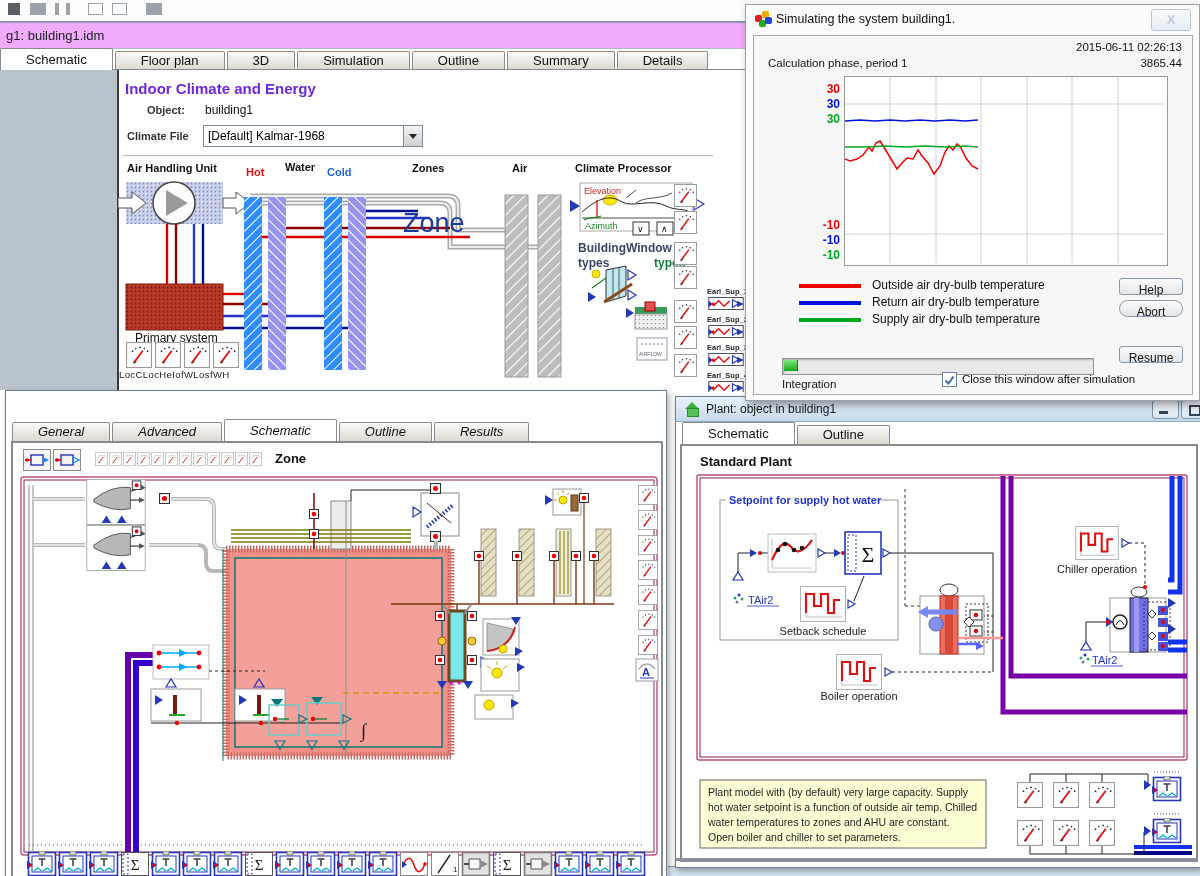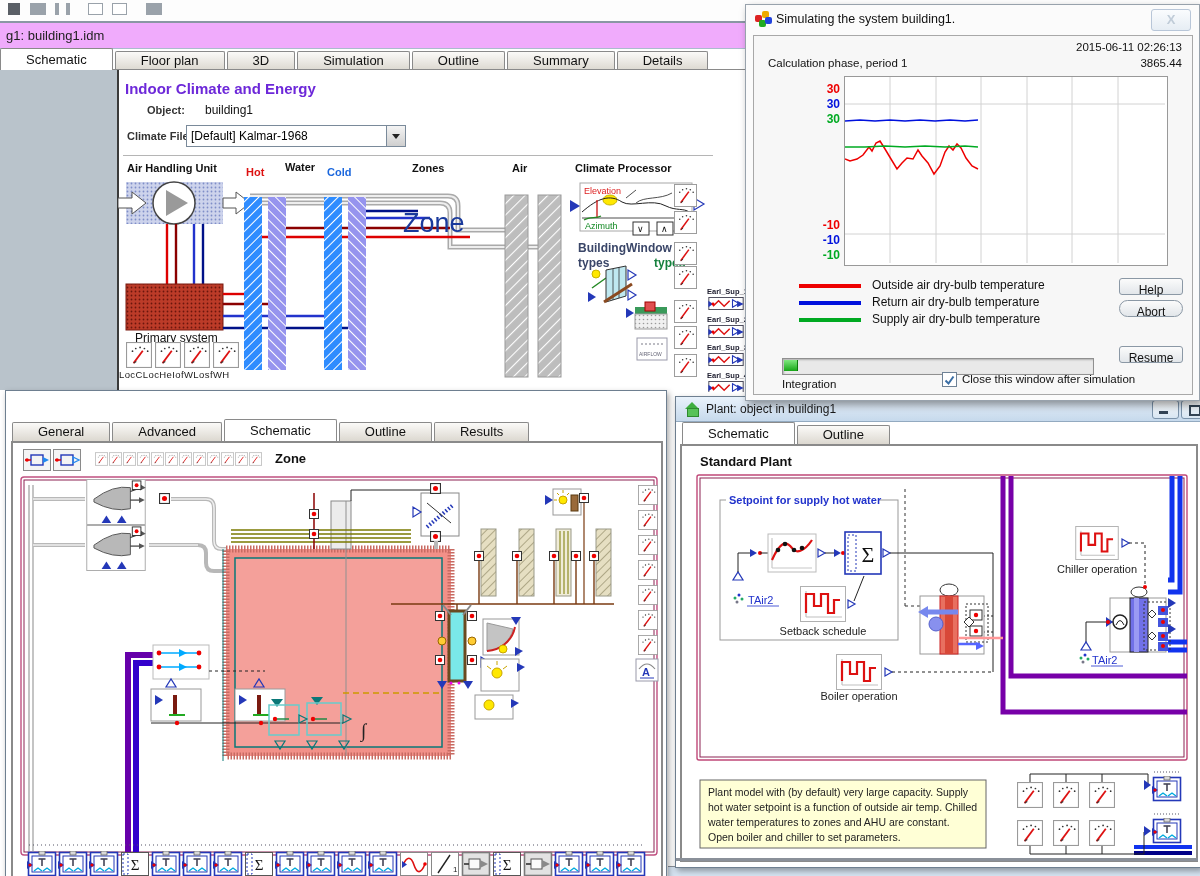--- a/index.html
+++ b/index.html
@@ -192,21 +192,21 @@
     </div>
     <div class="abs" style="left:0;top:46px;width:1200px;height:1px;background:#8a8a8a;"></div>
   </div>
 
   <div class="abs" style="left:0;top:70px;width:117px;height:320px;background:#b9c3cb;border-right:2px solid #3a3a3a;"></div>
 
   <div class="lbl b" style="left:125px;top:80px;font-size:15px;color:#6d28d9;">Indoor Climate and Energy</div>
   <div class="lbl b" style="left:127px;top:104px;color:#333;margin-left:20px;">Object:</div>
   <div class="lbl" style="left:205px;top:103px;font-size:12px;">building1</div>
   <div class="lbl b" style="left:127px;top:130px;color:#333;">Climate File</div>
-  <div class="dropdown" style="left:186px;top:125px;width:218px;gap:33px;">
+  <div class="dropdown" style="left:203px;top:125px;width:218px;gap:33px;">
     <span class="val">[Default] Kalmar-1968</span>
     <span class="dbtn"></span>
   </div>
   <div class="abs" style="left:123px;top:155px;width:590px;height:1px;background:#b5b5b5;"></div>
 
   <div class="lbl b" style="left:127px;top:162px;">Air Handling Unit</div>
   <div class="lbl b" style="left:246px;top:166px;color:#dd1111;">Hot</div>
   <div class="lbl b" style="left:285px;top:161px;">Water</div>
   <div class="lbl b" style="left:327px;top:166px;color:#1a66dd;">Cold</div>
   <div class="lbl b" style="left:412px;top:162px;">Zones</div>
@@ -340,21 +340,21 @@
 
     <g>
       <use href="#gauge" x="8" y="272" width="26" height="26"></use>
       <use href="#gauge" x="37" y="272" width="26" height="26"></use>
       <use href="#gauge" x="66" y="272" width="26" height="26"></use>
       <use href="#gauge" x="95" y="272" width="26" height="26"></use>
     </g>
   </svg>
 
   <div class="win" id="zonewin" style="left:5px;top:390px;width:660px;height:486px;z-index:20;">
-    <div class="tabrow" style="left:6px;top:29px;height:21px;">
+    <div class="tabrow" style="left:6px;top:29px;height:21px;font-style:italic;">
       <span class="tab">General</span>
       <span class="tab">Advanced</span>
       <span class="tab active">Schematic</span>
       <span class="tab">Outline</span>
       <span class="tab">Results</span>
     </div>
     <div class="abs" style="left:5px;top:50px;width:648px;height:434px;border:2px solid #8a8a8a;background:#fff;overflow:hidden;">
 
       <div class="zone-toolbtn" style="left:10px;top:6px;">
         <svg width="26" height="20" viewBox="0 0 26 20">

